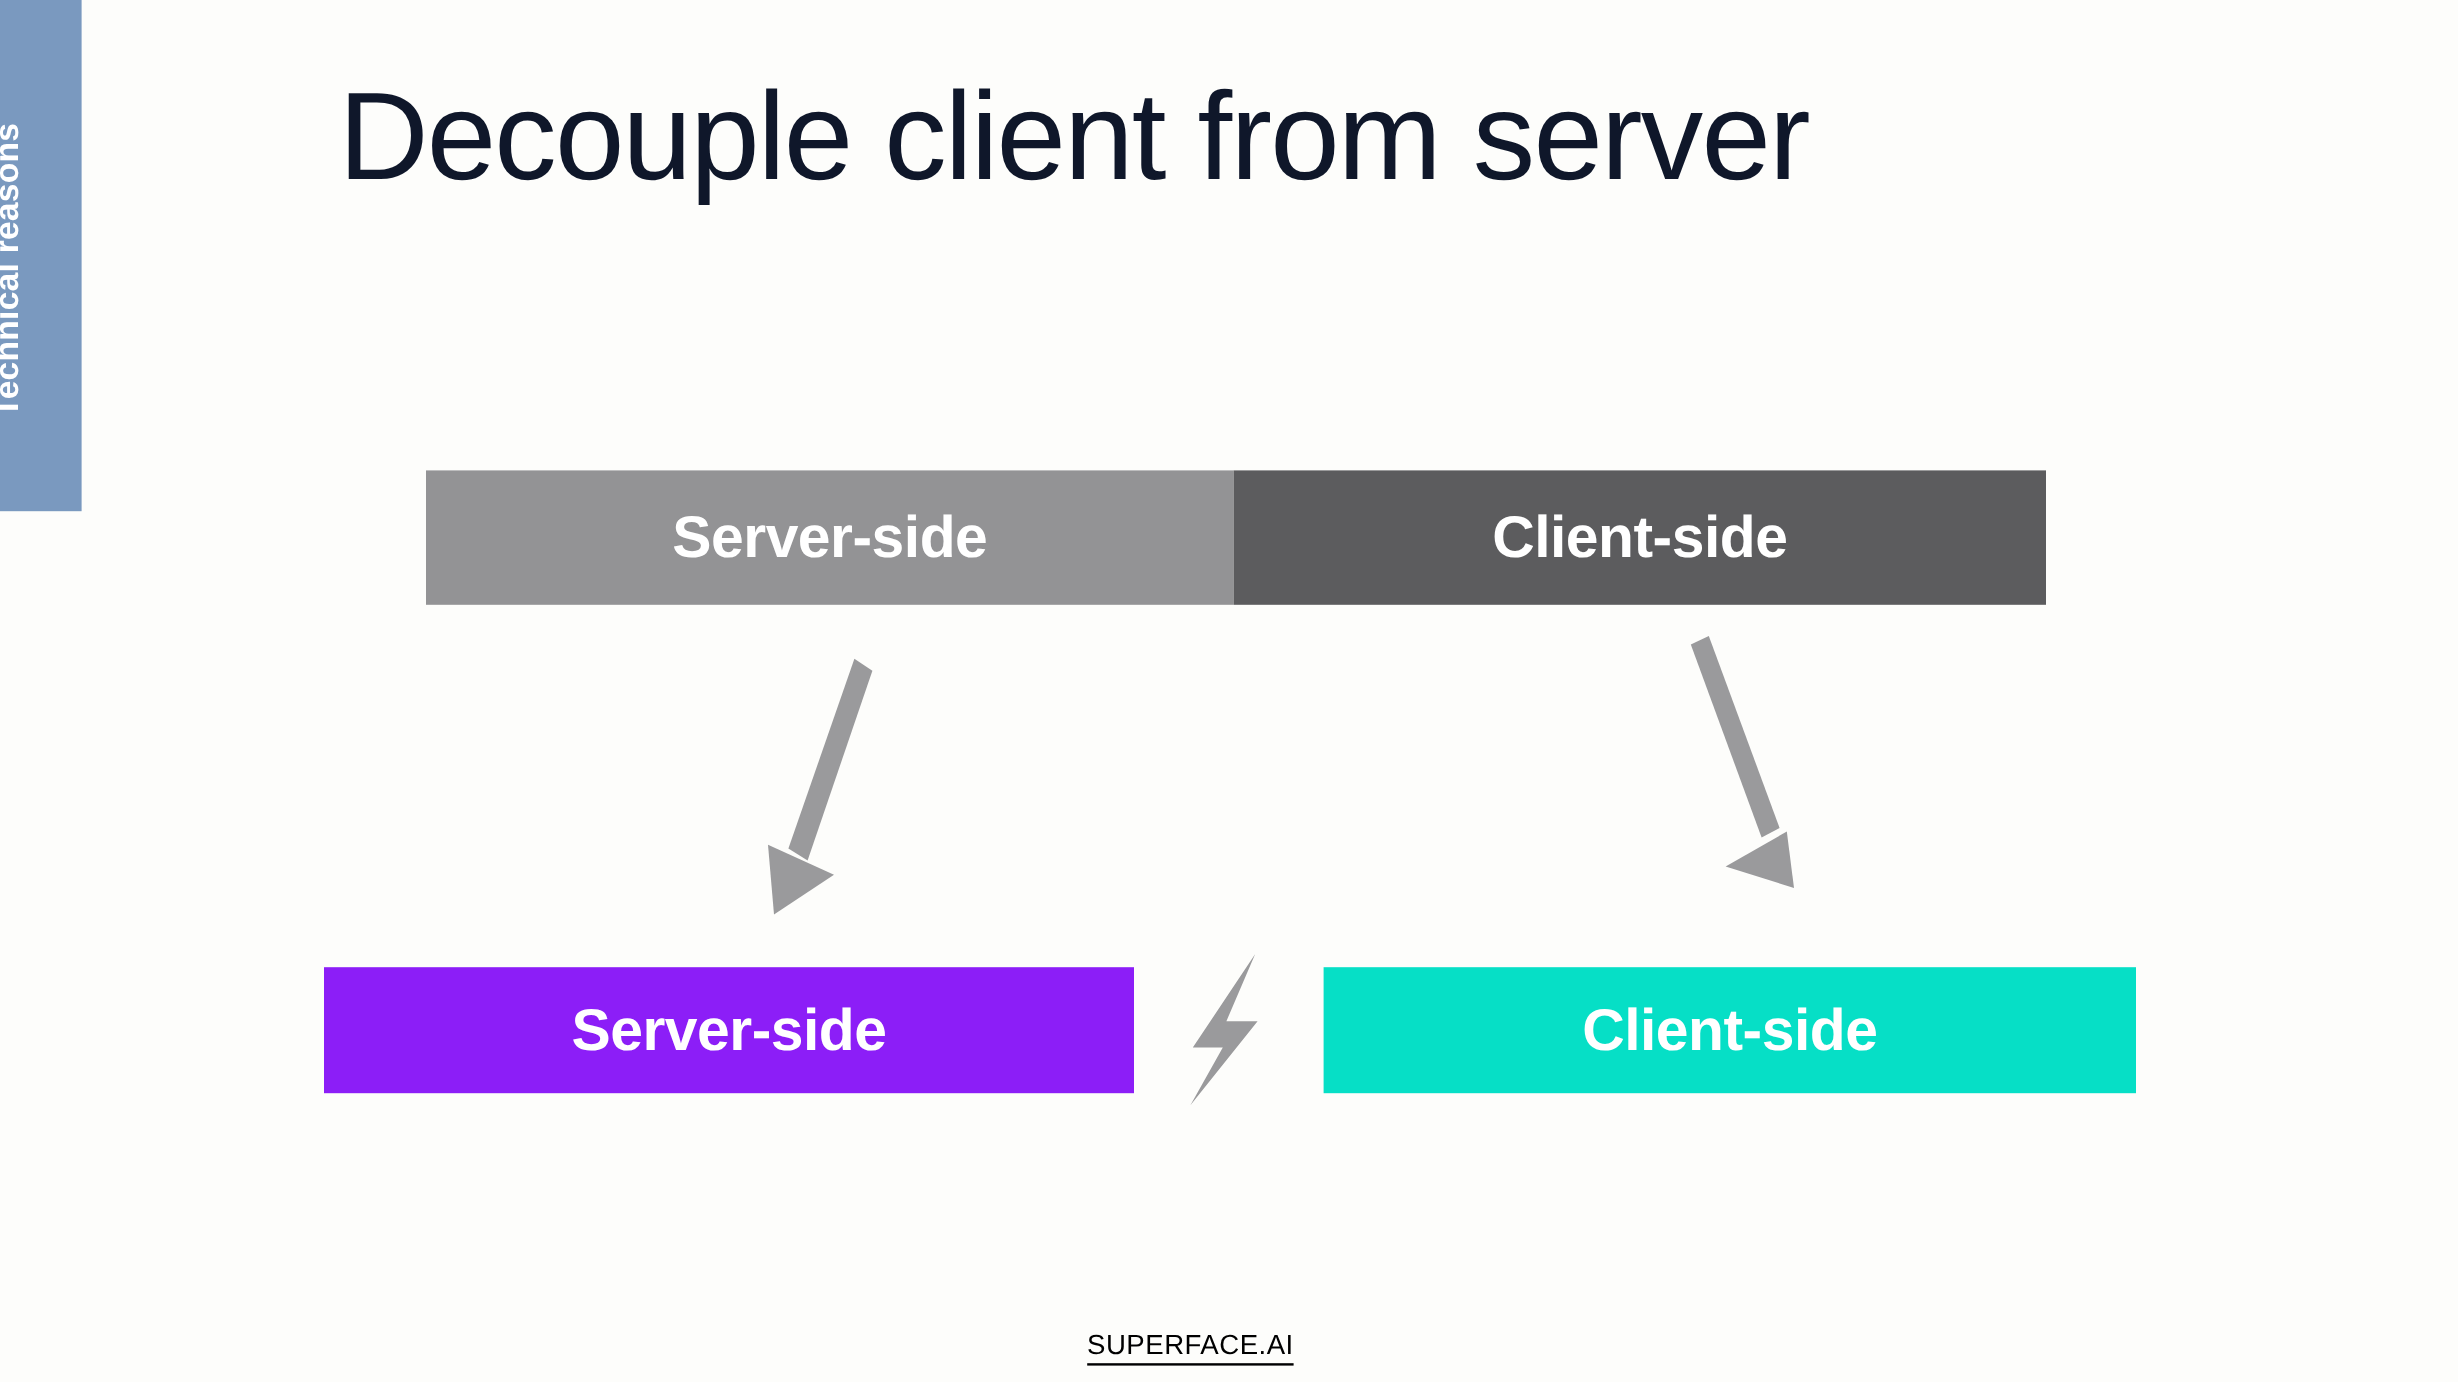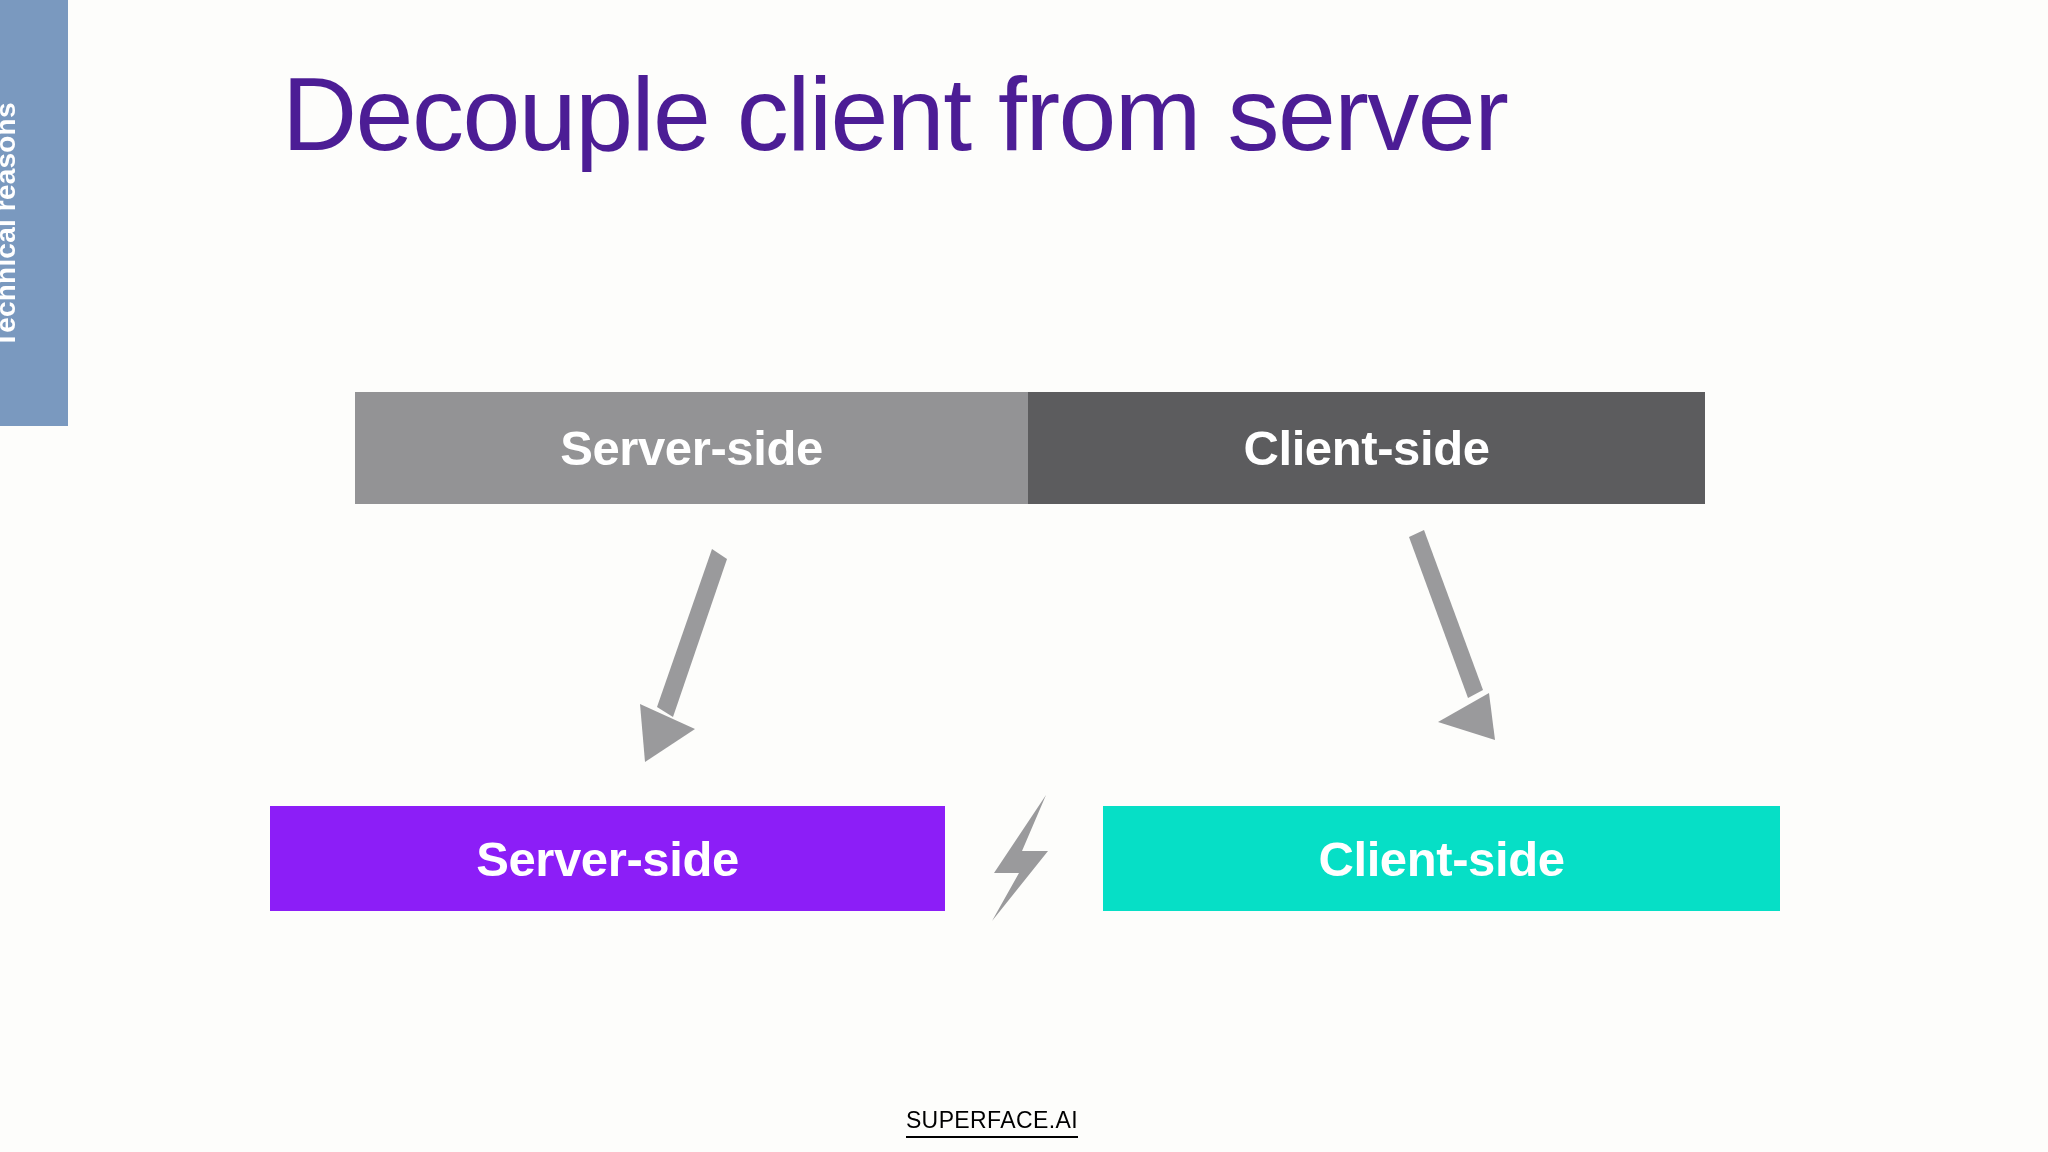--- a/index.html
+++ b/index.html
@@ -50,21 +50,21 @@
   }
 
   
   #slide-title {
     position: absolute;
     left: 282px;
     top: 56px;
     width: 1560px;
     font-size: 104px;
     font-weight: 300;
-    color: #4c1d95;
+    color: #0f172a;
     letter-spacing: -1.5px;
     line-height: 1.12;
     white-space: nowrap;
   }
 
   
   #coupled-bar {
     position: absolute;
     left: 355px;
     top: 392px;

